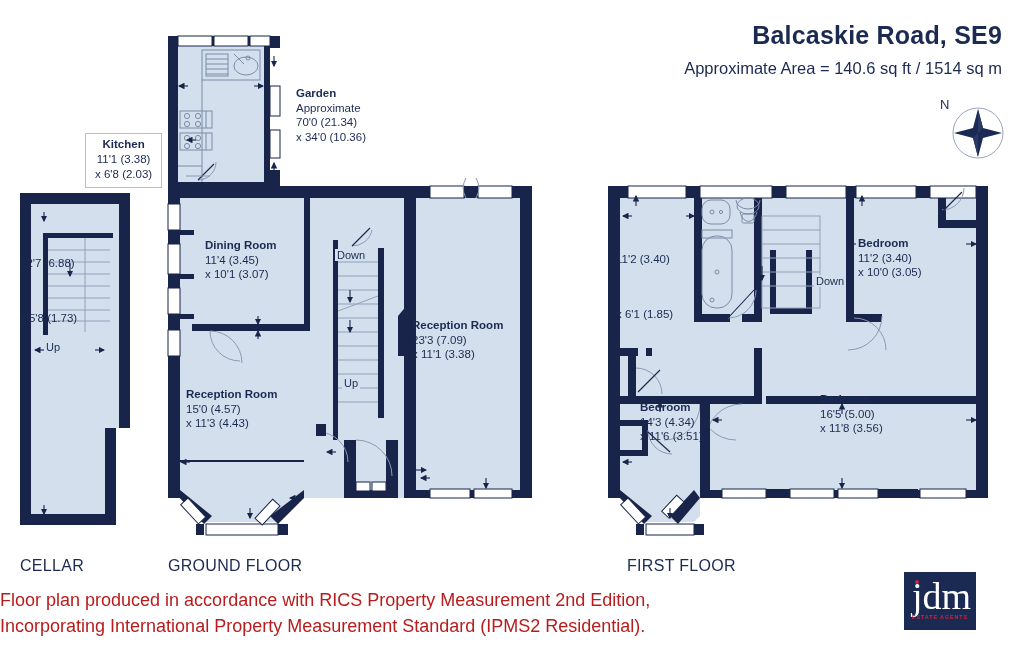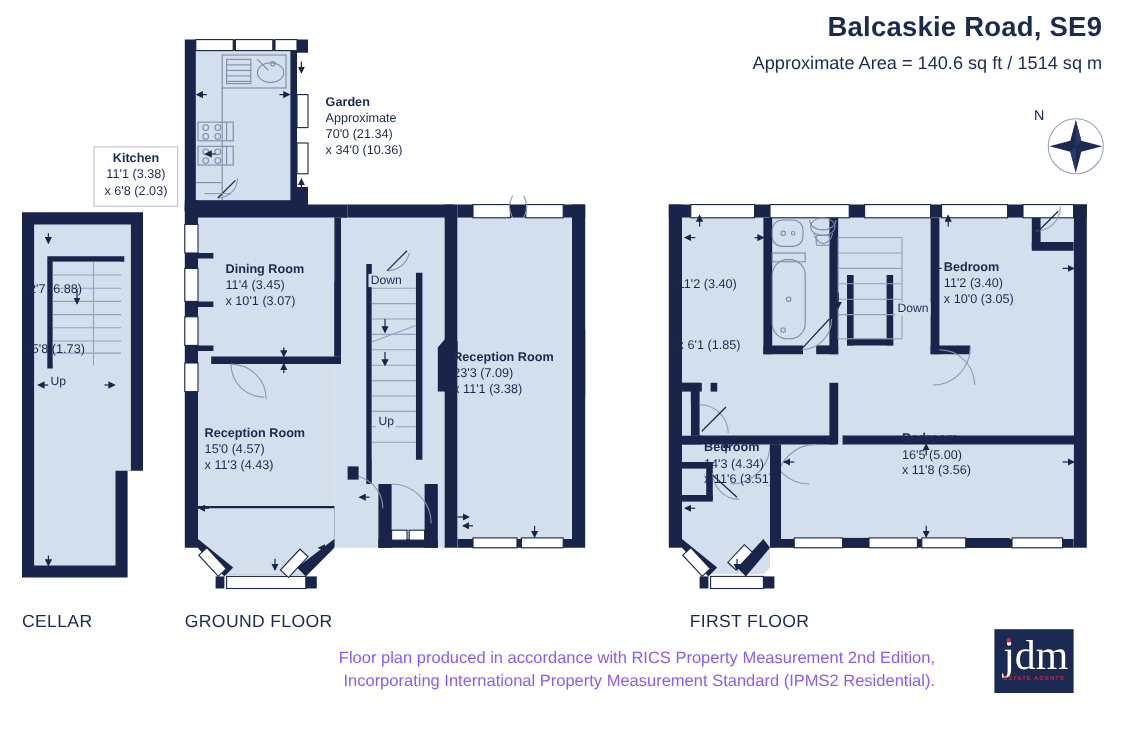--- a/index.html
+++ b/index.html
@@ -1,21 +1,21 @@
 <!DOCTYPE html>
 <html><head>
 <meta charset="utf-8">
 <style>
   html,body{margin:0;padding:0;background:#ffffff;}
   body{width:1020px;height:670px;position:relative;overflow:hidden;
        font-family:"Liberation Sans","DejaVu Sans",sans-serif;color:#1b2a52;}
   #plan-svg{position:absolute;left:0;top:0;width:1020px;height:670px;}
 
   
-  #header{position:absolute;right:18px;top:12px;text-align:right;}
+  #header{position:absolute;right:18px;top:22px;text-align:right;}
   #title{font-size:25px;font-weight:bold;letter-spacing:.2px;color:#1b2a52;line-height:1.1;}
   #subtitle{font-size:16.5px;color:#1b2a52;margin-top:9px;line-height:1.1;}
 
   
   #compass{position:absolute;left:948px;top:103px;width:60px;height:60px;}
   #compass-n{position:absolute;left:-8px;top:-6px;font-size:13px;color:#1b2a52;}
 
   
   .lbl{position:absolute;text-align:left;line-height:1.28;color:#1b2a52;
        white-space:nowrap;}
@@ -31,22 +31,22 @@
 
   
   .stair-word{position:absolute;font-size:11px;color:#1b2a52;background:#d3dfec;
               padding:0 2px;}
 
   
   .floor-title{position:absolute;font-size:16px;font-weight:normal;letter-spacing:.3px;
                color:#1b2a52;text-align:center;}
 
   
-  #footer{position:absolute;left:0;top:588px;width:850px;text-align:right;
-          font-size:15px;line-height:1.42;color:#8b5cf6;}
+  #footer{position:absolute;left:0;top:588px;width:850px;text-align:left;
+          font-size:18px;line-height:1.42;color:#b91c1c;}
 
   
   #logo{position:absolute;left:904px;top:572px;width:72px;height:58px;background:#1b2a52;}
   #logo-j{position:absolute;left:8px;top:5px;font-size:38px;line-height:38px;
           font-family:"Liberation Serif","DejaVu Serif",serif;color:#ffffff;font-weight:normal;}
   #logo-dot{position:absolute;left:11px;top:8px;width:4px;height:4px;border-radius:50%;
             background:#d2233c;}
   #logo-sub{position:absolute;left:0;top:42px;width:72px;text-align:center;
             font-size:5.4px;letter-spacing:.9px;color:#d2233c;font-weight:bold;}
 </style>

